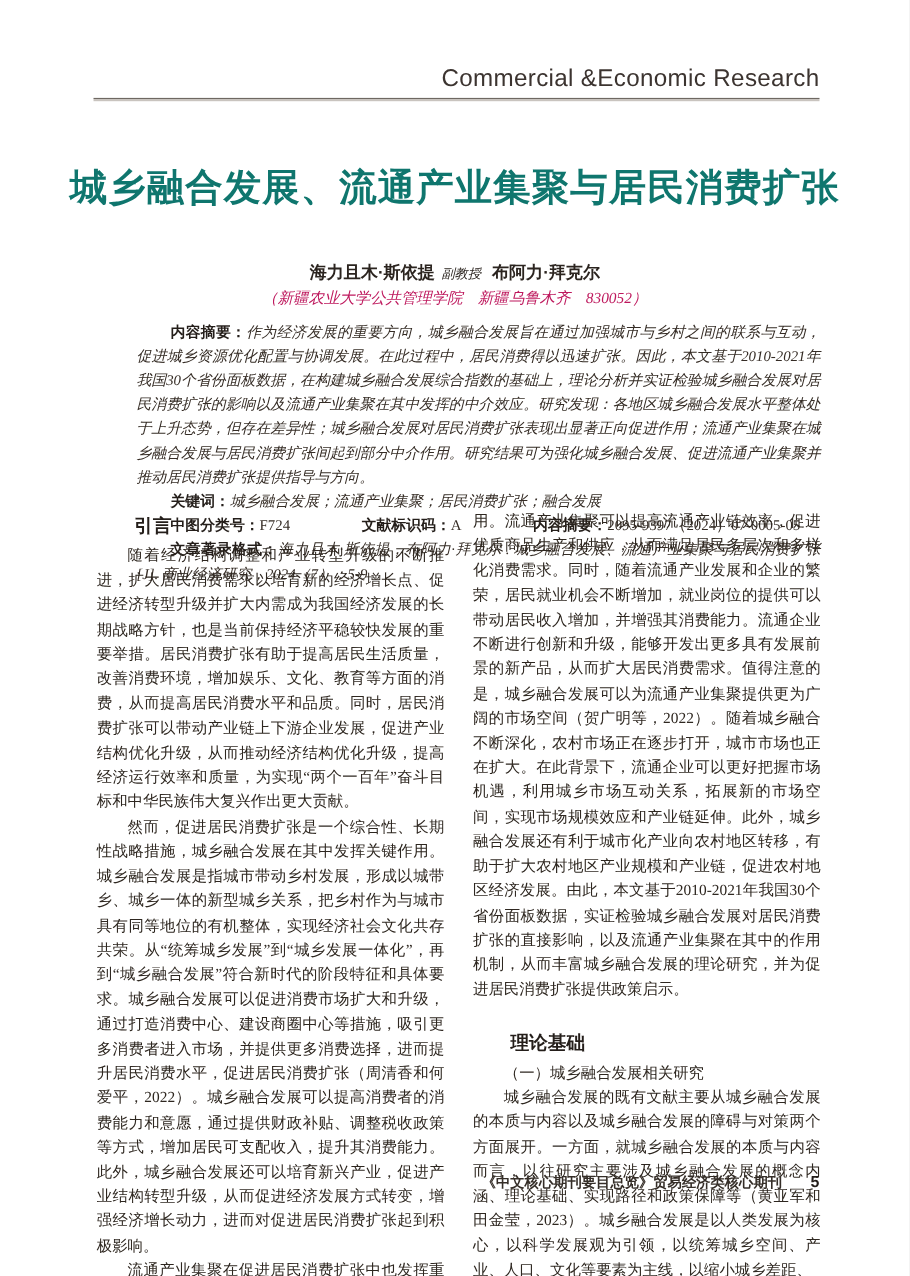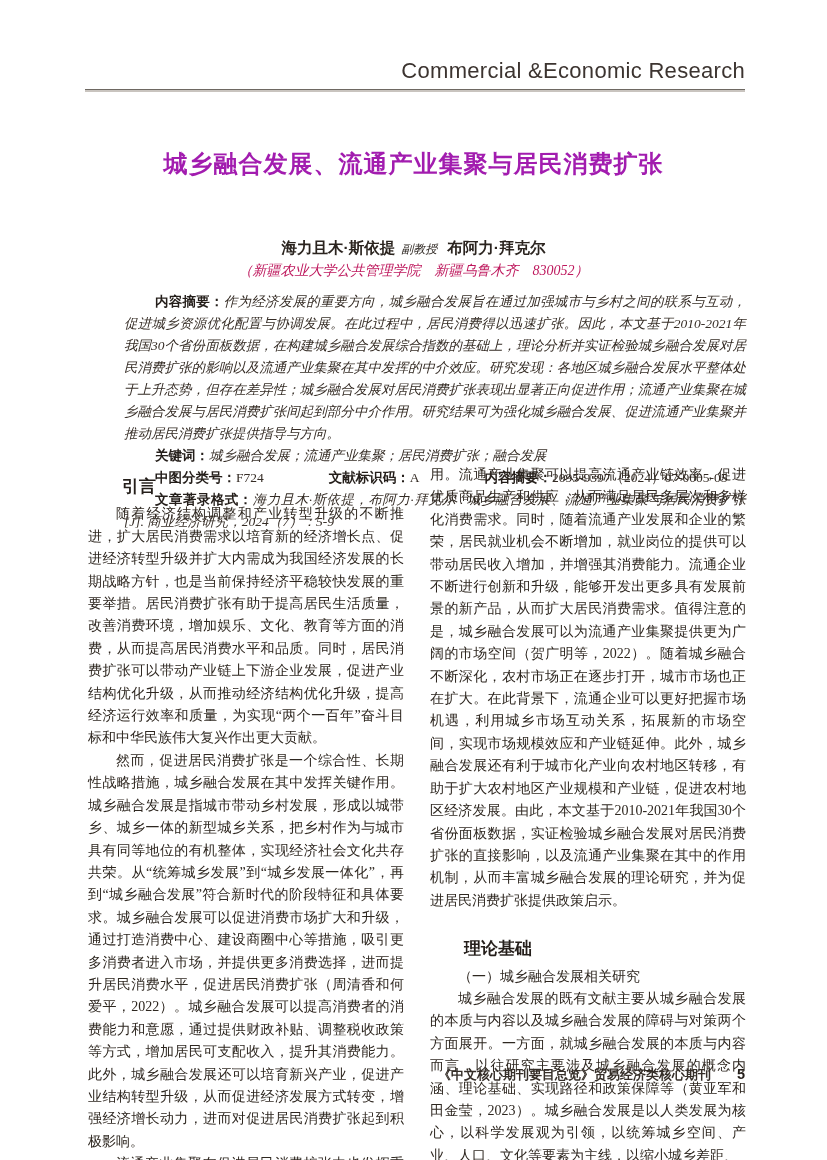--- a/index.html
+++ b/index.html
@@ -22,23 +22,23 @@
     letter-spacing:0.3px;
   }
   .header-rule{
     position:absolute;top:89px;left:85px;right:82px;height:3px;
     background:linear-gradient(to bottom,#6e6862 0 40%,#c9c4bf 40% 100%);
   }
   
   .article-title{
     position:absolute;top:148px;left:0;width:100%;
     text-align:center;
-    font-size:24px;font-weight:bold;
+    font-size:34px;font-weight:bold;
     letter-spacing:1px;
-    color:#a21caf;
+    color:#0f766e;
     margin:0;
   }
   .author-line{
     position:absolute;top:238px;left:0;width:100%;
     text-align:center;
     font-size:15.5px;
     color:#2b241f;
   }
   .author-name{font-family:"Liberation Sans", sans-serif;font-weight:bold;}
   .author-degree{font-size:12px;font-style:italic;margin:12px 10px 0 6px;}
@@ -76,21 +76,21 @@
     text-align:justify;
     color:#2e2username7;
     color:#2e2720;
   }
   .col p{margin:0;text-indent:2em;}
   .col p.no-indent{text-indent:0;}
   .section-heading{
     font-family:Liberation Serif, serif;
     font-size:17px;font-weight:bold;
     color:#241e1a;
-    margin:12px 0 5px 0;
+    margin:4px 0 5px 0;
     text-indent:2em;
   }
   .section-heading.theory{margin-top:26px;}
   .sub-heading{
     margin:0;
     text-indent:2em;
   }
   
   .page-footer{
     position:absolute;top:1066px;right:82px;

